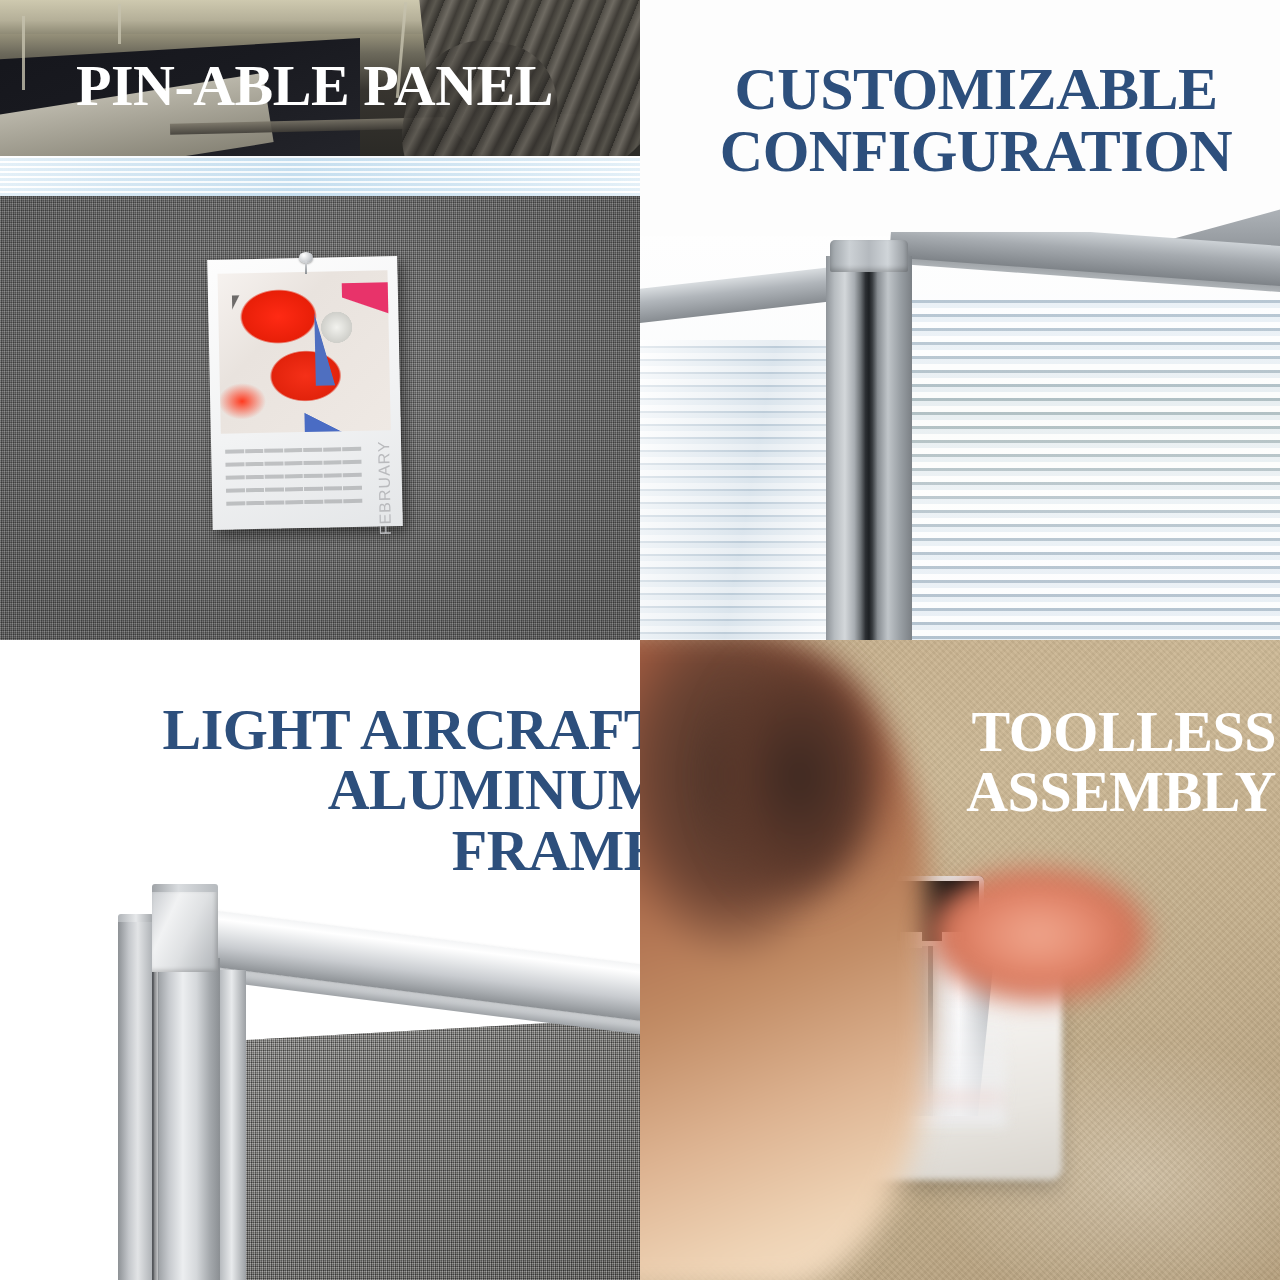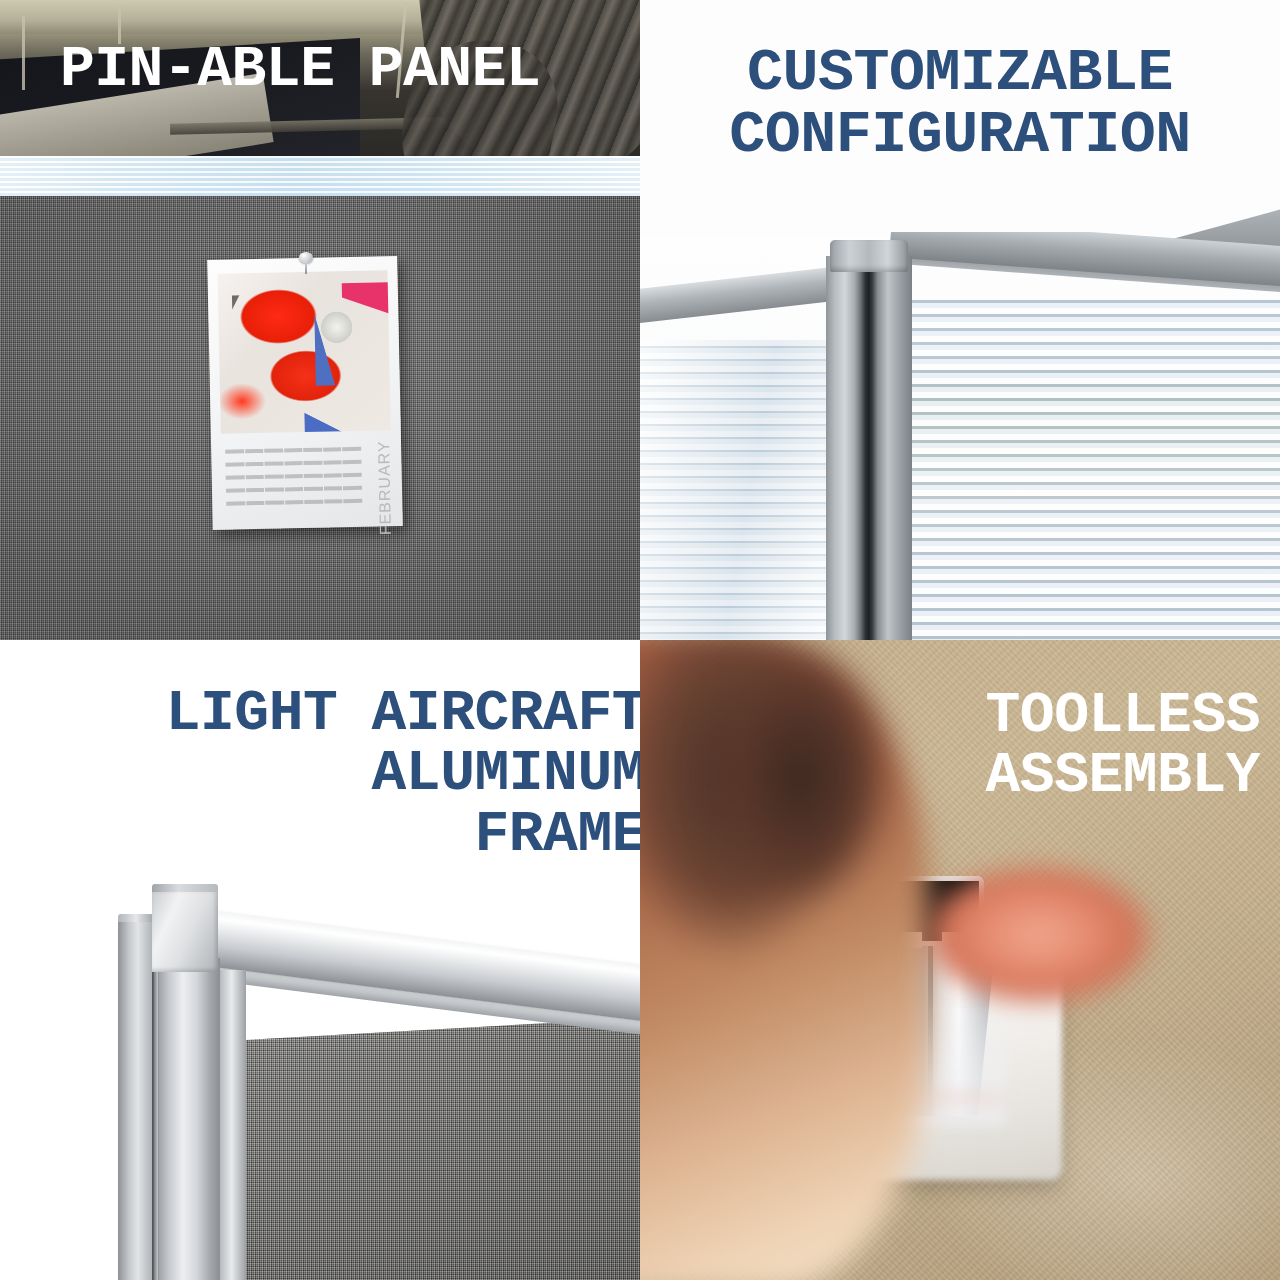--- a/index.html
+++ b/index.html
@@ -27,26 +27,26 @@
     width: 640px;
     height: 640px;
     overflow: hidden;
     background: #ffffff;
   }
 
   
   .headline {
     position: absolute;
     z-index: 40;
-    font-family: Liberation Mono, monospace;
+    font-family: Liberation Serif, serif;
     font-weight: 700;
     letter-spacing: -0.5px;
     line-height: 1.04;
     white-space: pre-line;
-    margin: 0;
+    margin: 16px;
   }
   .headline.white  { color: #ffffff; }
   .headline.navy   { color: #2d4f7c; }
 
   
   #q-pinable { background:#ffffff; }
 
   .ceiling-photo {
     position: absolute;
     left: 0; top: 0;

